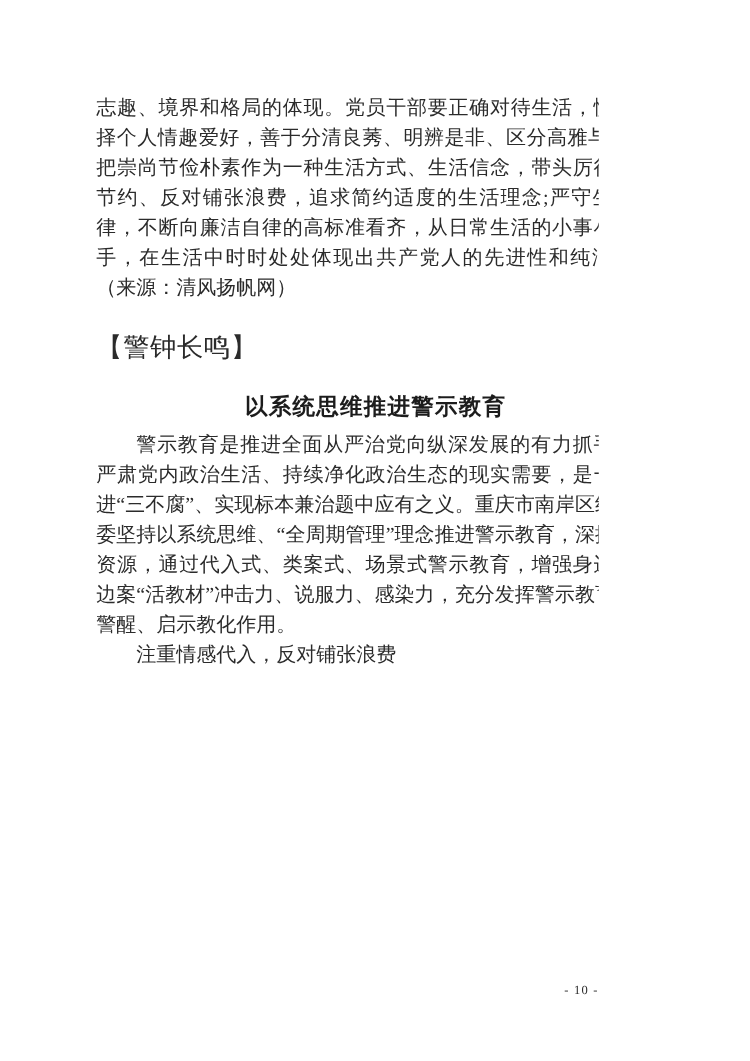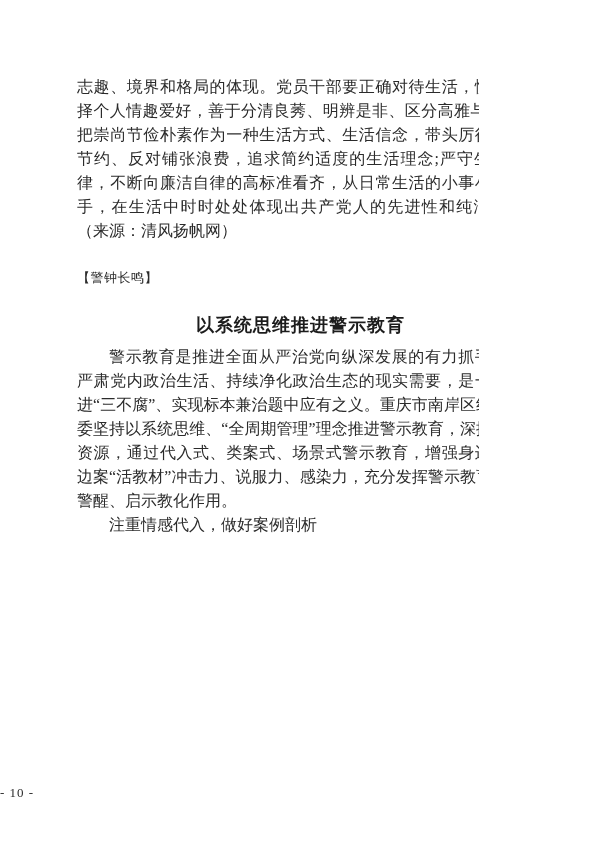--- a/index.html
+++ b/index.html
@@ -28,21 +28,21 @@
     line-height: 24px;
     text-align: justify;
     text-justify: inter-ideograph;
     word-break: break-all;
   }
   .para.indent {
     text-indent: 32px;
   }
   .section-label {
     margin: 23px 0 0 0;
-    font-size: 13px;
+    font-size: 21px;
     line-height: 24px;
     letter-spacing: 0.5px;
     font-family: Liberation Serif, serif;
   }
   .article-title {
     margin: 21px 0 0 0;
     font-size: 18px;
     line-height: 28px;
     font-weight: bold;
     text-align: center;
@@ -50,40 +50,40 @@
     letter-spacing: 1px;
   }
   .article-body .para:first-child {
     margin-top: 6px;
   }
   .page-number {
     position: absolute;
     left: 0;
     top: 783px;
     width: 100%;
-    text-align: left;
-    font-size: 13px;
+    text-align: right;
+    font-size: 10px;
     line-height: 20px;
     color: #2b2b2b;
     letter-spacing: 1px;
   }
 </style>
 </head>
 <body>
 
 <div class="page">
   <div class="content">
 
     <p class="para">志趣、境界和格局的体现。党员干部要正确对待生活，慎重选择个人情趣爱好，善于分清良莠、明辨是非、区分高雅与低俗;把崇尚节俭朴素作为一种生活方式、生活信念，带头厉行勤俭节约、反对铺张浪费，追求简约适度的生活理念;严守生活纪律，不断向廉洁自律的高标准看齐，从日常生活的小事小节着手，在生活中时时处处体现出共产党人的先进性和纯洁性。（来源：清风扬帆网）</p>
 
     <p class="section-label">【警钟长鸣】</p>
 
     <h1 class="article-title">以系统思维推进警示教育</h1>
 
     <div class="article-body">
       <p class="para indent">警示教育是推进全面从严治党向纵深发展的有力抓手，是严肃党内政治生活、持续净化政治生态的现实需要，是一体推进“三不腐”、实现标本兼治题中应有之义。重庆市南岸区纪委监委坚持以系统思维、“全周期管理”理念推进警示教育，深挖案件资源，通过代入式、类案式、场景式警示教育，增强身边人身边案“活教材”冲击力、说服力、感染力，充分发挥警示教育震慑警醒、启示教化作用。</p>
-      <p class="para indent">注重情感代入，做好案例剖析</p>
+      <p class="para indent">注重情感代入，反对铺张浪费</p>
     </div>
 
   </div>
 
   <div class="page-number">- 10 -</div>
 </div>
 
 </body></html>

